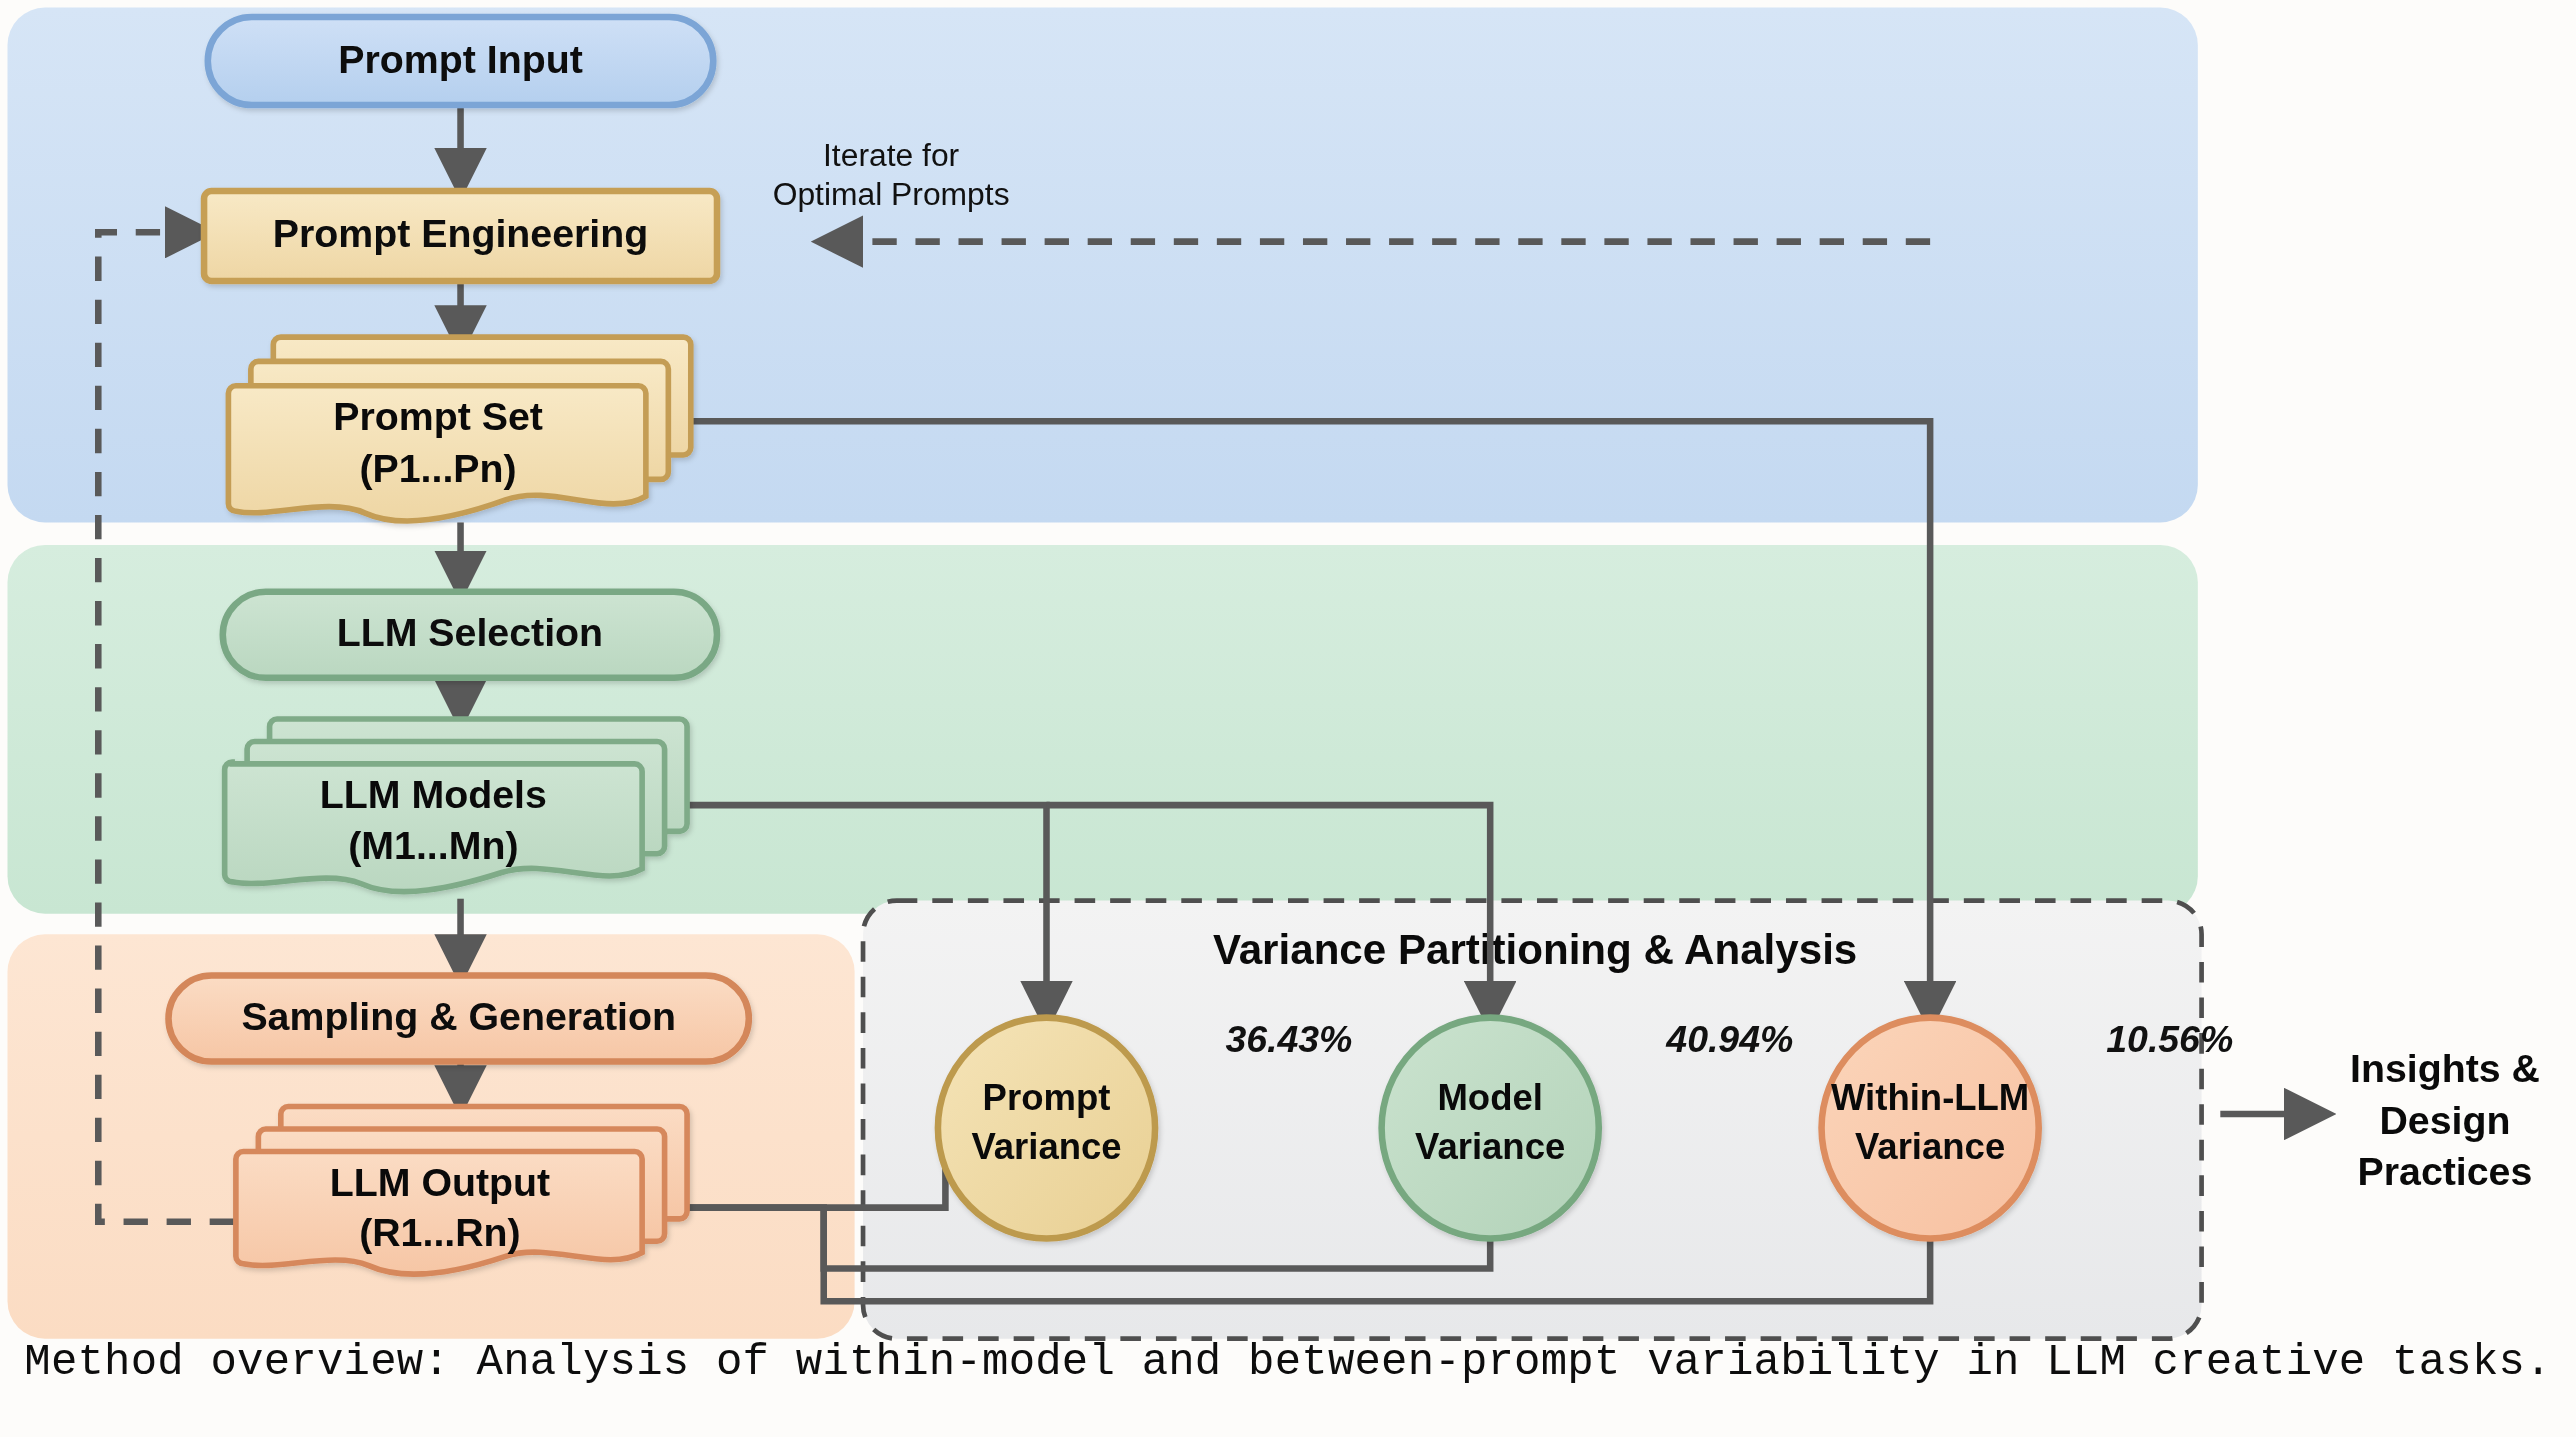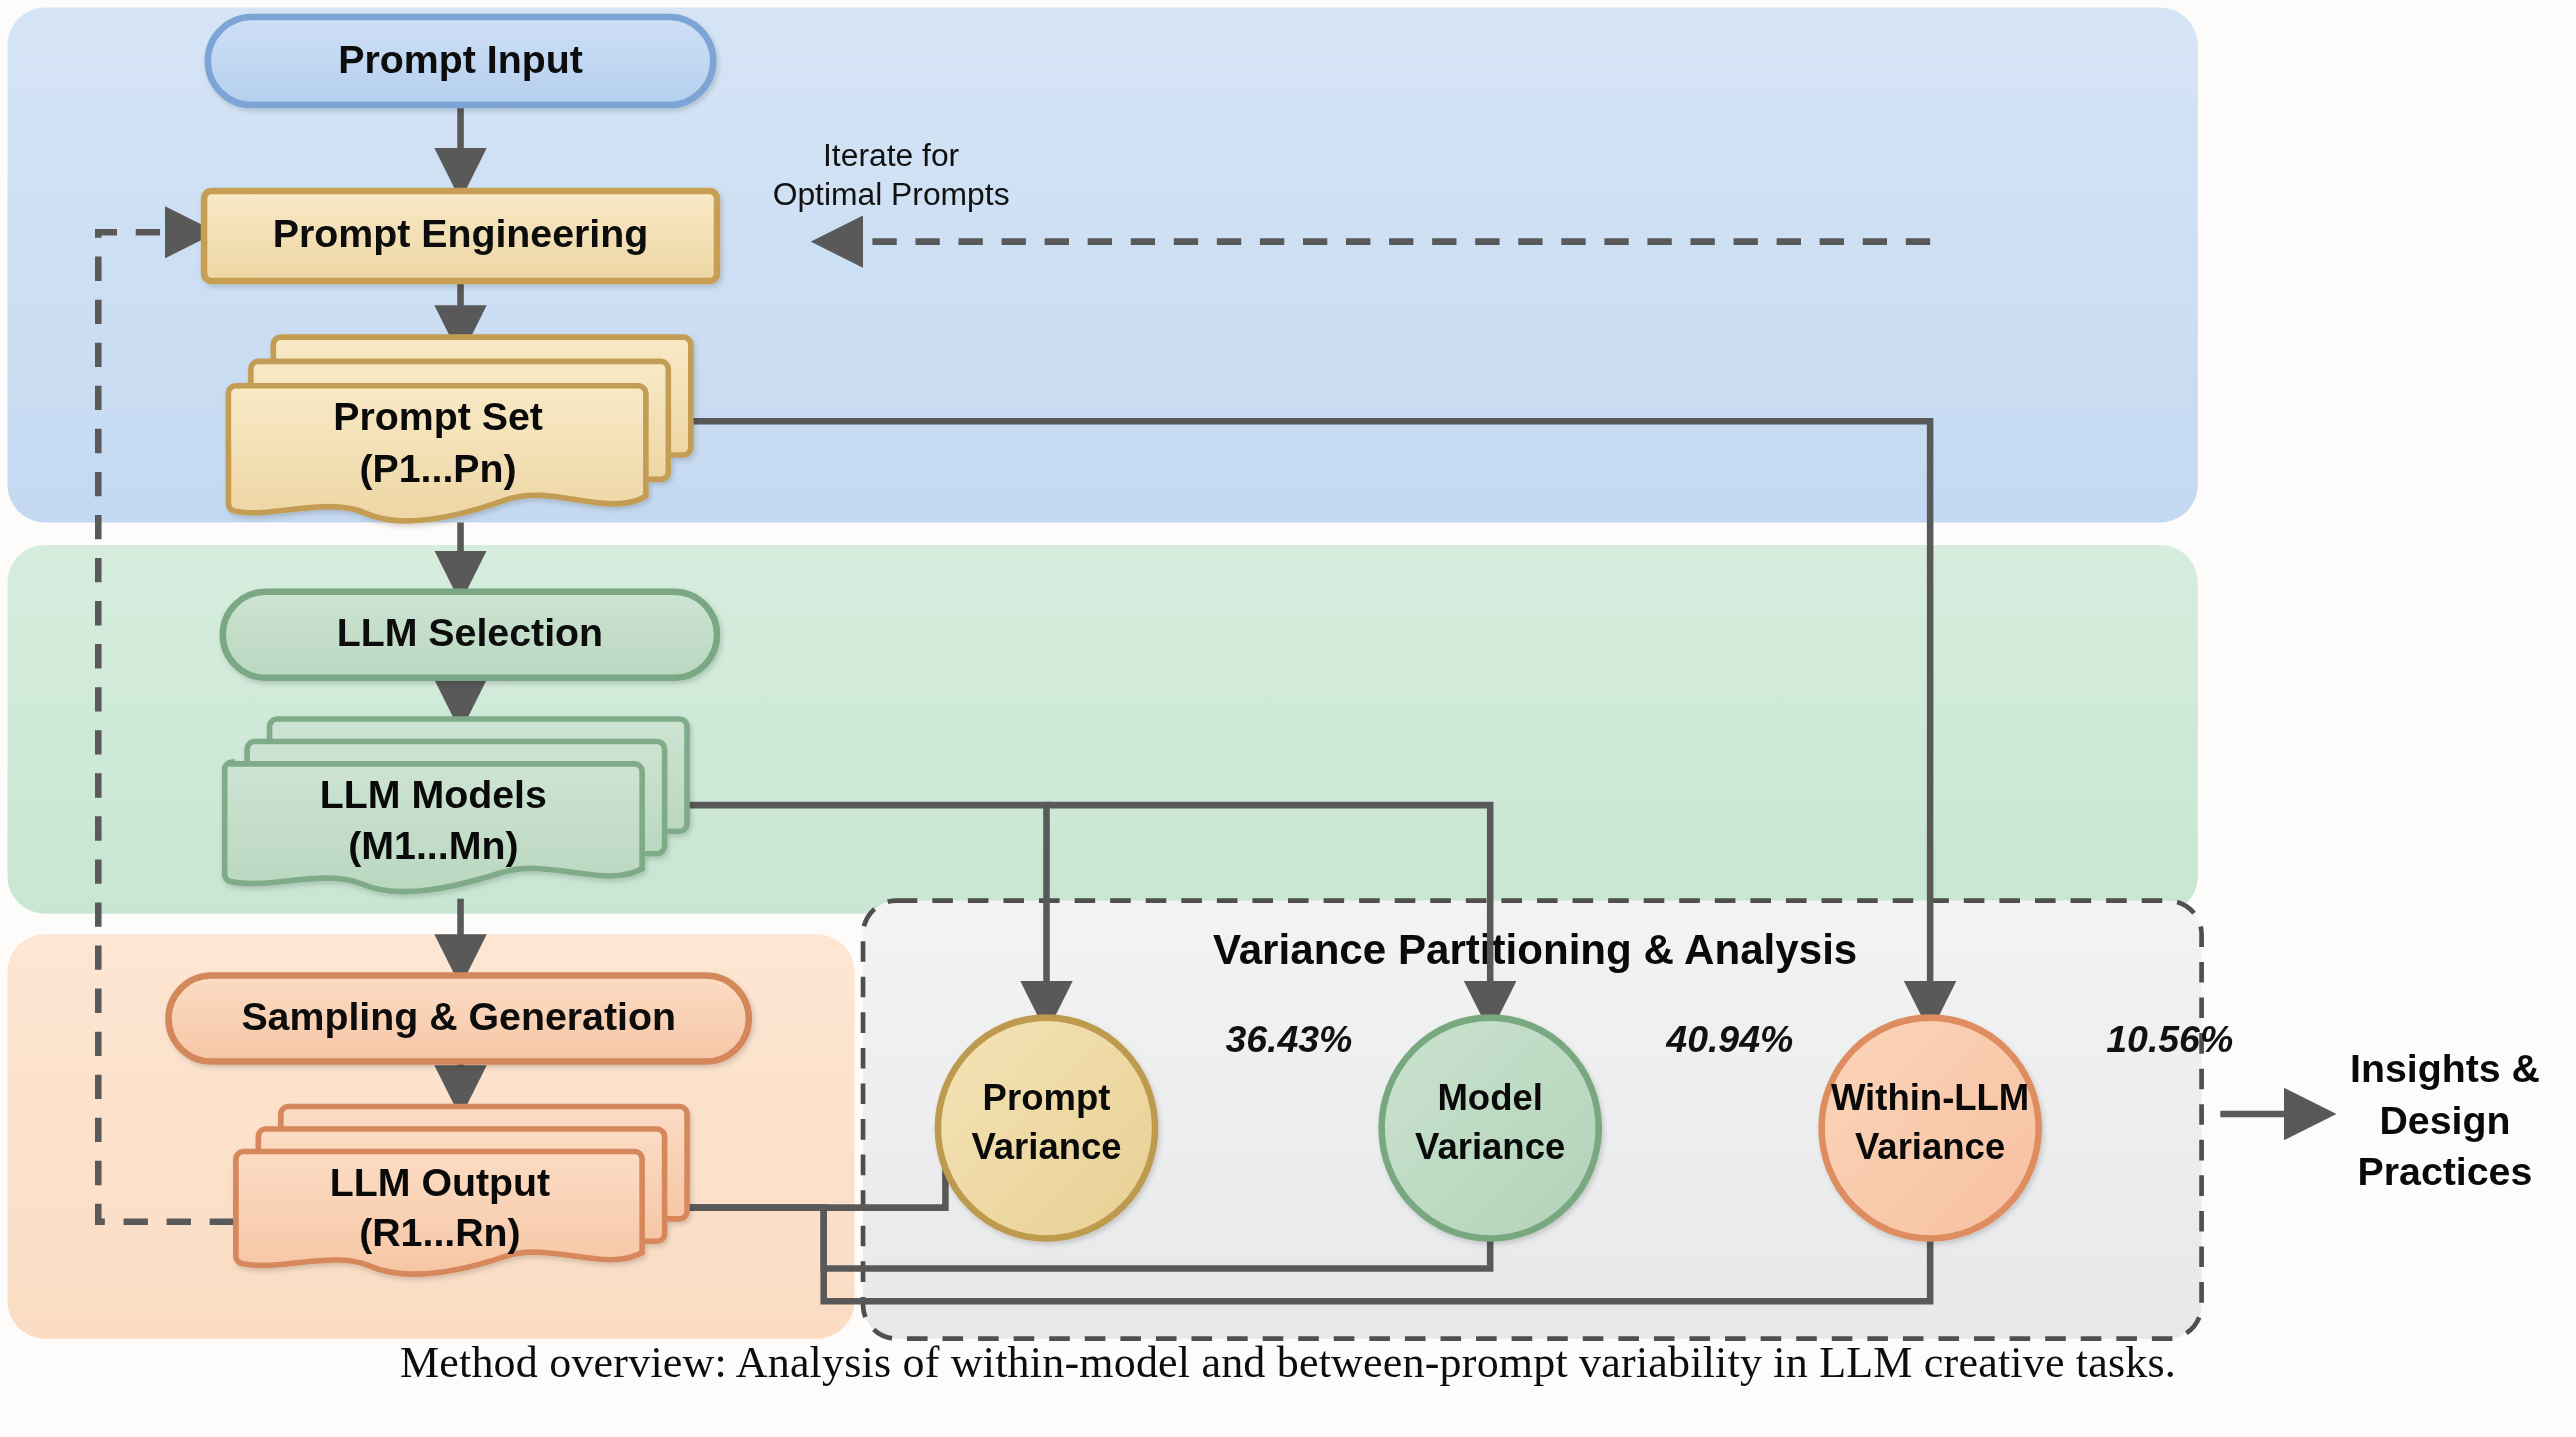--- a/index.html
+++ b/index.html
@@ -3,21 +3,21 @@
 <meta charset="utf-8">
 <style>
   html,body{margin:0;padding:0;background:#fdfcfa;}
   body{width:2576px;height:1438px;font-family:"Liberation Sans",sans-serif;position:relative;overflow:hidden;}
   #stage{position:absolute;inset:0;width:2576px;height:1438px;}
   svg#diagram{position:absolute;left:0;top:0;width:2576px;height:1438px;}
   .nodelabel{font-family:"Liberation Sans",sans-serif;font-weight:bold;fill:#0a0a0a;text-anchor:middle;dominant-baseline:middle;}
   .pct{font-family:"Liberation Sans",sans-serif;font-style:italic;font-weight:bold;fill:#111;font-size:40px;text-anchor:middle;dominant-baseline:middle;}
   .sidelabel{font-family:"Liberation Sans",sans-serif;fill:#111;font-size:34px;text-anchor:middle;dominant-baseline:middle;}
   .panel-title{font-family:"Liberation Sans",sans-serif;font-weight:bold;fill:#0a0a0a;font-size:45px;text-anchor:middle;dominant-baseline:middle;}
-  .caption{position:absolute;left:0;right:0;top:1337px;text-align:center;font-family:Liberation Serif, serif;font-size:44px;color:#0d0d0d;letter-spacing:0.2px;}
+  .caption{position:absolute;left:0;right:0;top:1337px;text-align:center;font-family:Liberation Mono, monospace;font-size:44px;color:#0d0d0d;letter-spacing:0.2px;}
   .outlabel{font-family:"Liberation Sans",sans-serif;font-weight:bold;fill:#0a0a0a;font-size:42px;text-anchor:middle;dominant-baseline:middle;}
 </style>
 </head>
 <body>
 
 <div id="stage">
 
 <svg id="diagram" viewBox="0 0 2752 1536">
   <defs>
     <linearGradient id="gBlueBand" x1="0" y1="0" x2="0" y2="1">

